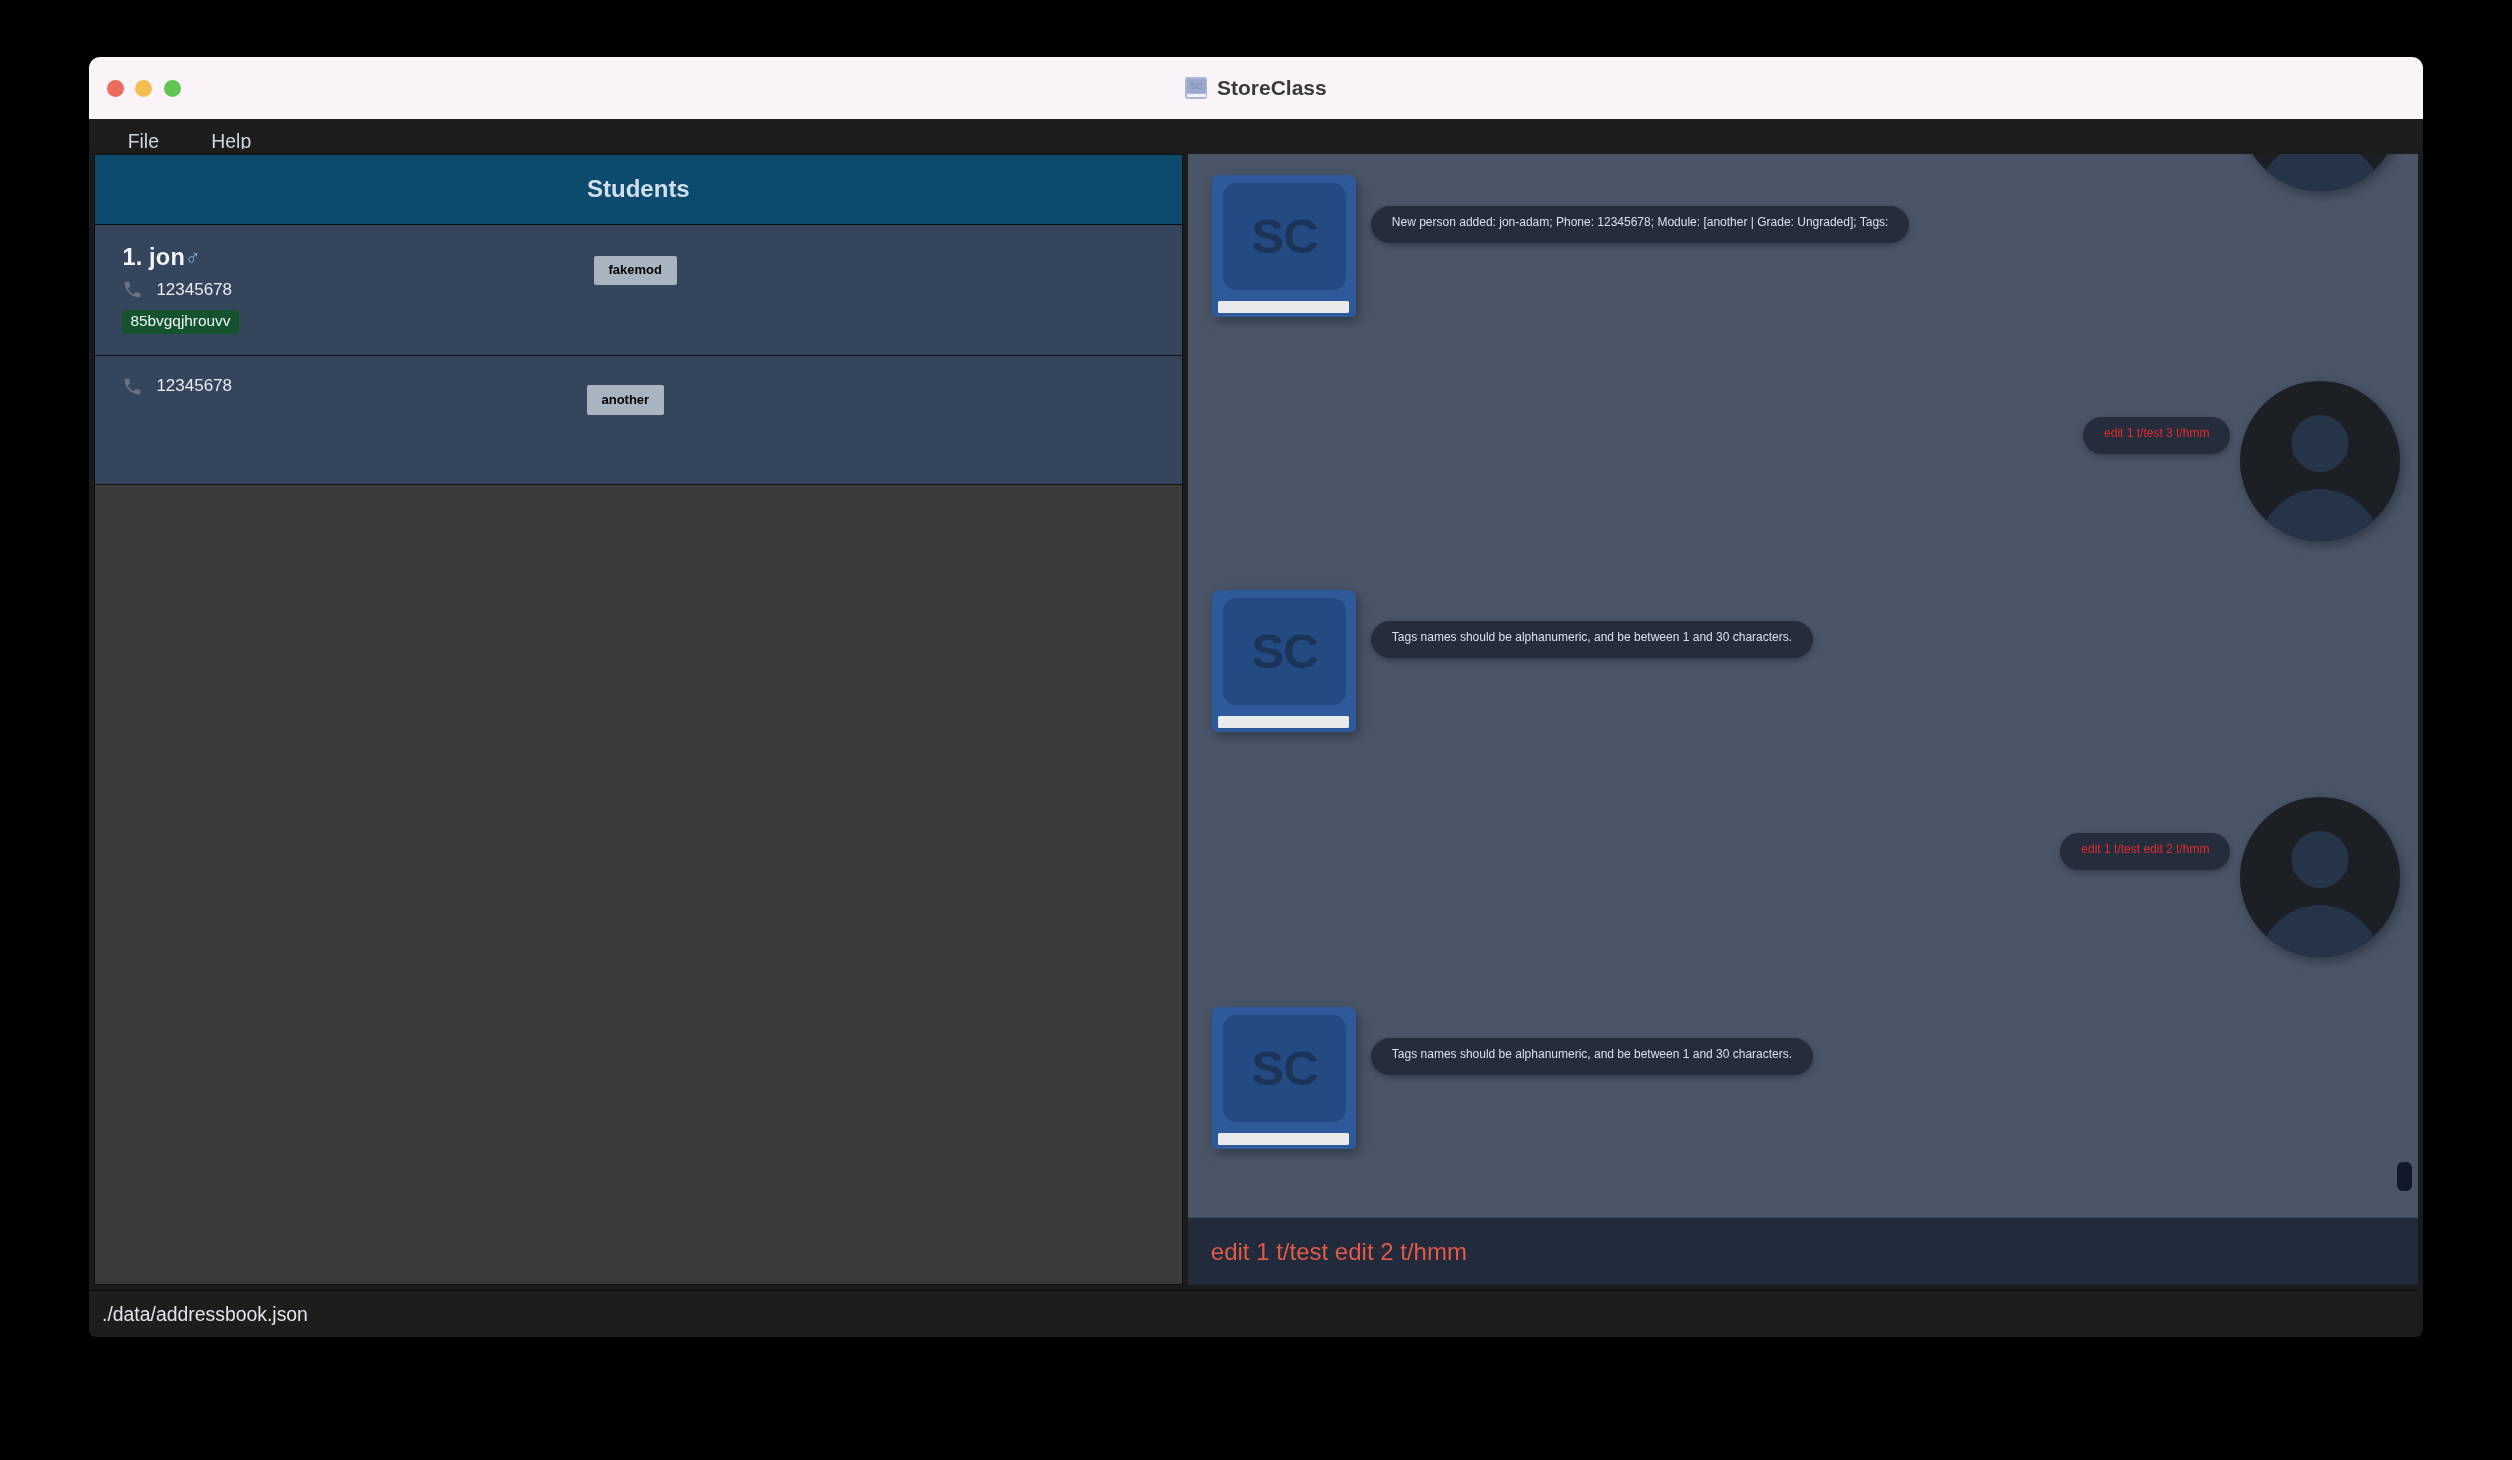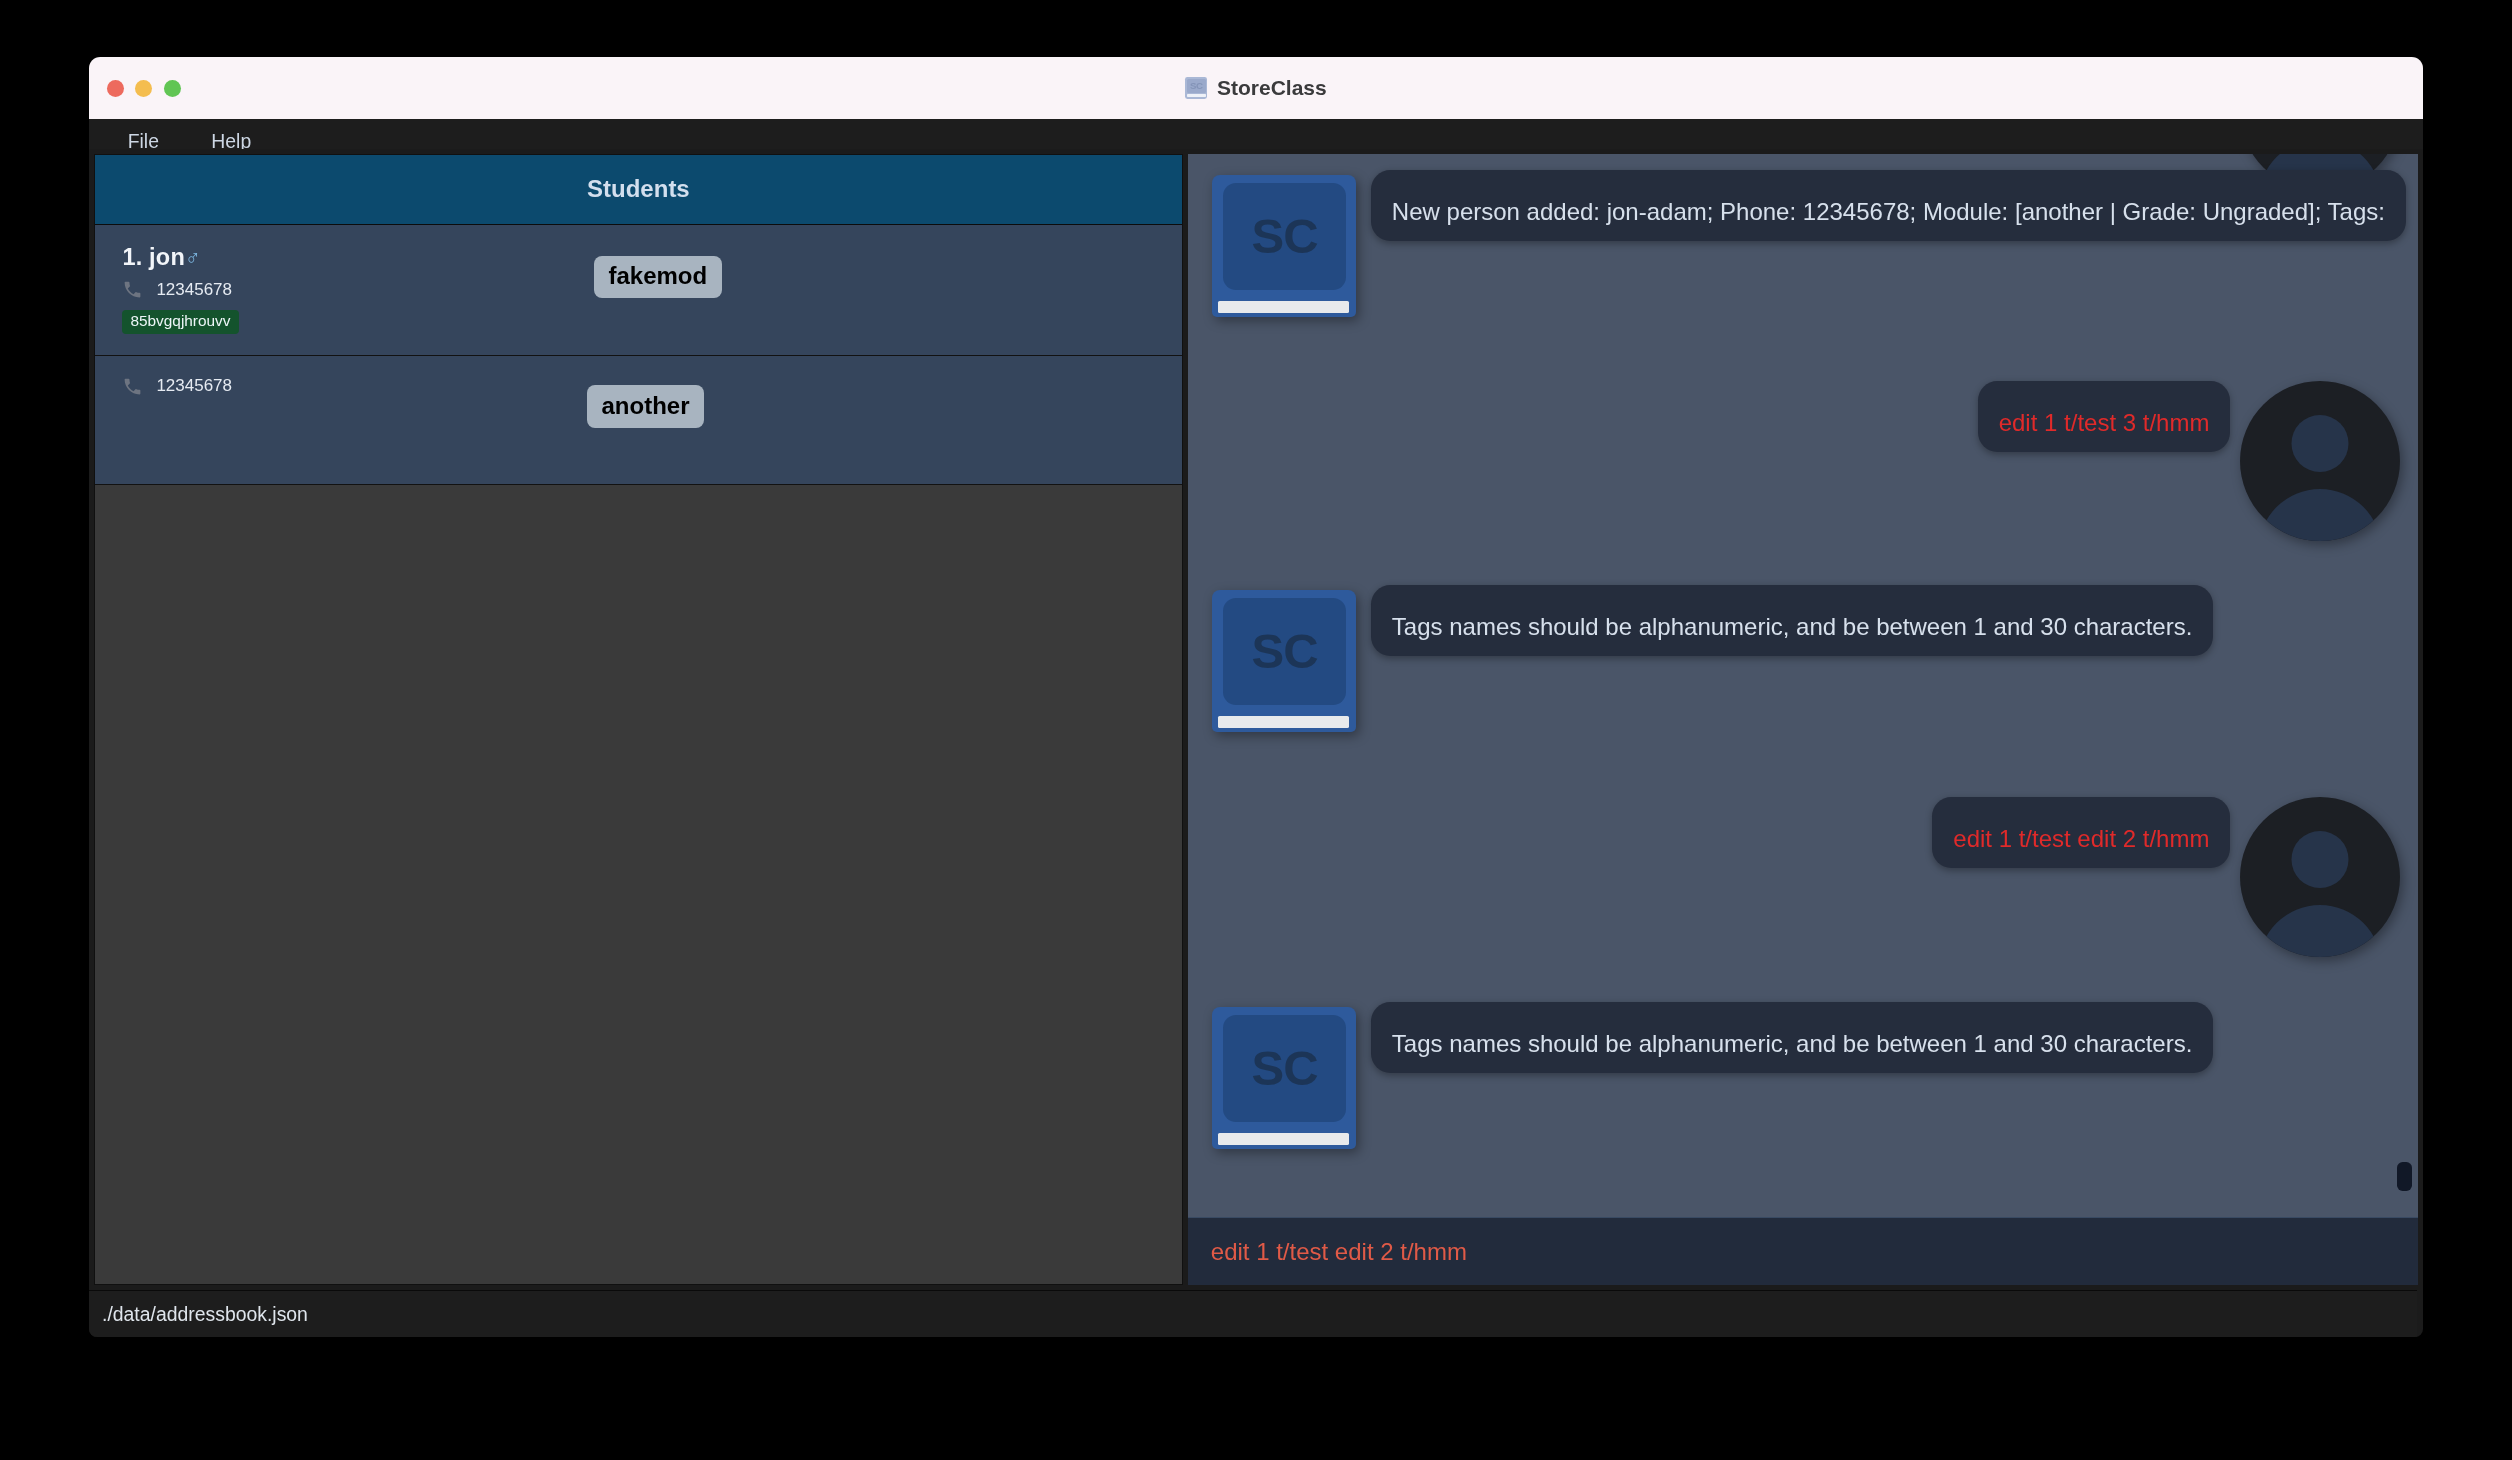--- a/index.html
+++ b/index.html
@@ -143,23 +143,23 @@
     padding: 2.4px 8px 4px 8px;
     border-radius: 4px;
   }
 
   .module-badge {
     position: absolute;
     top: 31px;
     left: 499px;
     background: #a8b4c0;
     color: #000000;
-    font-size: 24px; font-weight: bold;
+    font-size: 13px; font-weight: bold;
     padding: 6.5px 14.6px 8px 14.6px;
-    border-radius: 8px;
+    border-radius: 2px;
   }
   .module-badge.second { left: 492px; top: 29px; }
 
   
   #right-pane {
     flex: 1;
     margin: 4.9px 4.9px 4.9px 4.9px;
     display: flex; flex-direction: column;
     background: #4a5568;
     overflow: hidden;
@@ -235,26 +235,27 @@
     left: 50%; transform: translateX(-50%);
     top: 108px;
     width: 123px; height: 123px;
     border-radius: 50%;
     background: #26344a;
   }
 
   .bubble {
     max-width: 1295px;
     border-radius: 19.4px;
-    padding: 26px 21px 13px 21px;
-    font-size: 24px;
+    padding: 8px 21px 13px 21px;
+    font-size: 12px;
     line-height: 1.35;
     background: #252d3d;
     color: #d7e0ec;
     box-shadow: 0 2.4px 7.3px rgba(0,0,0,0.3);
+    margin-top: 36px;
   }
   .bubble.from-app { margin-left: 9.7px; }
   .bubble.from-user {
     margin-right: 9.7px;
     color: #e02a2a;
   }
 
   #chat-scrollbar {
     position: absolute;
     right: 6.5px;

